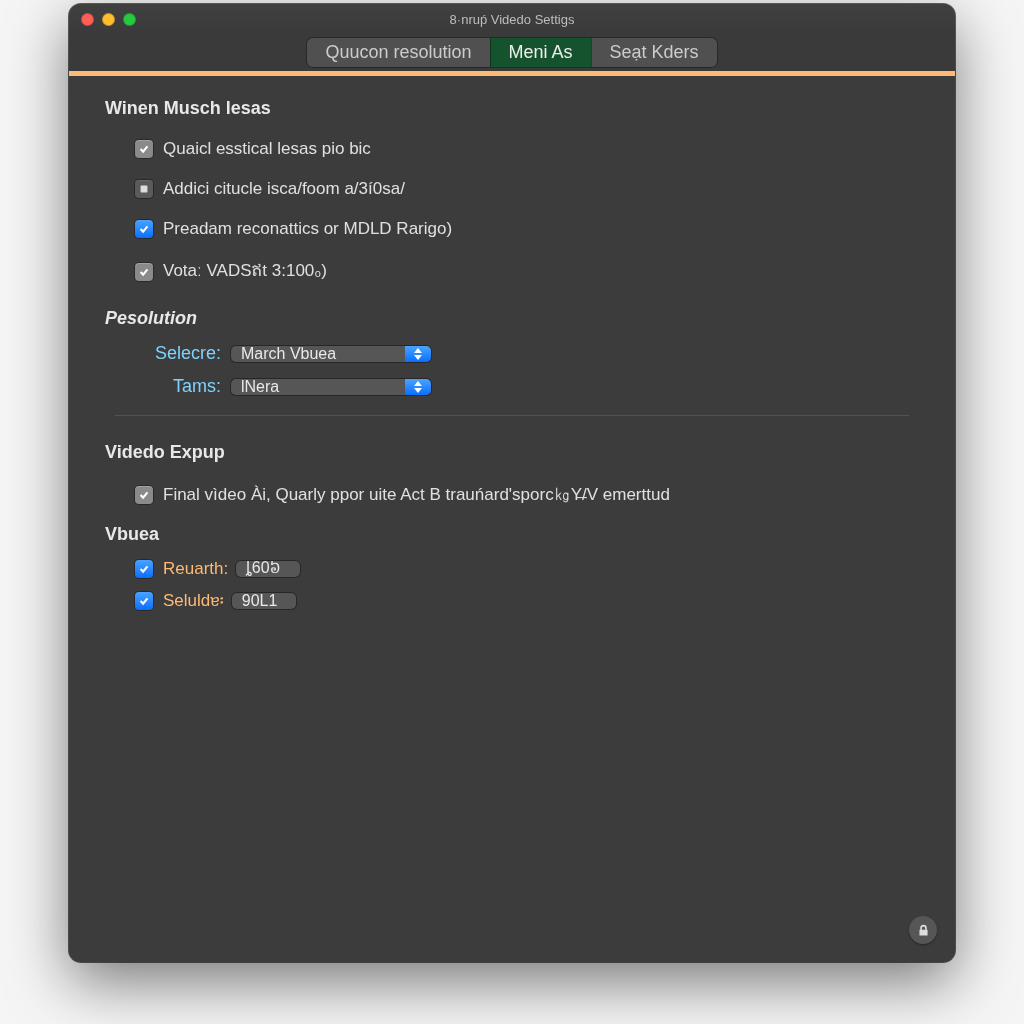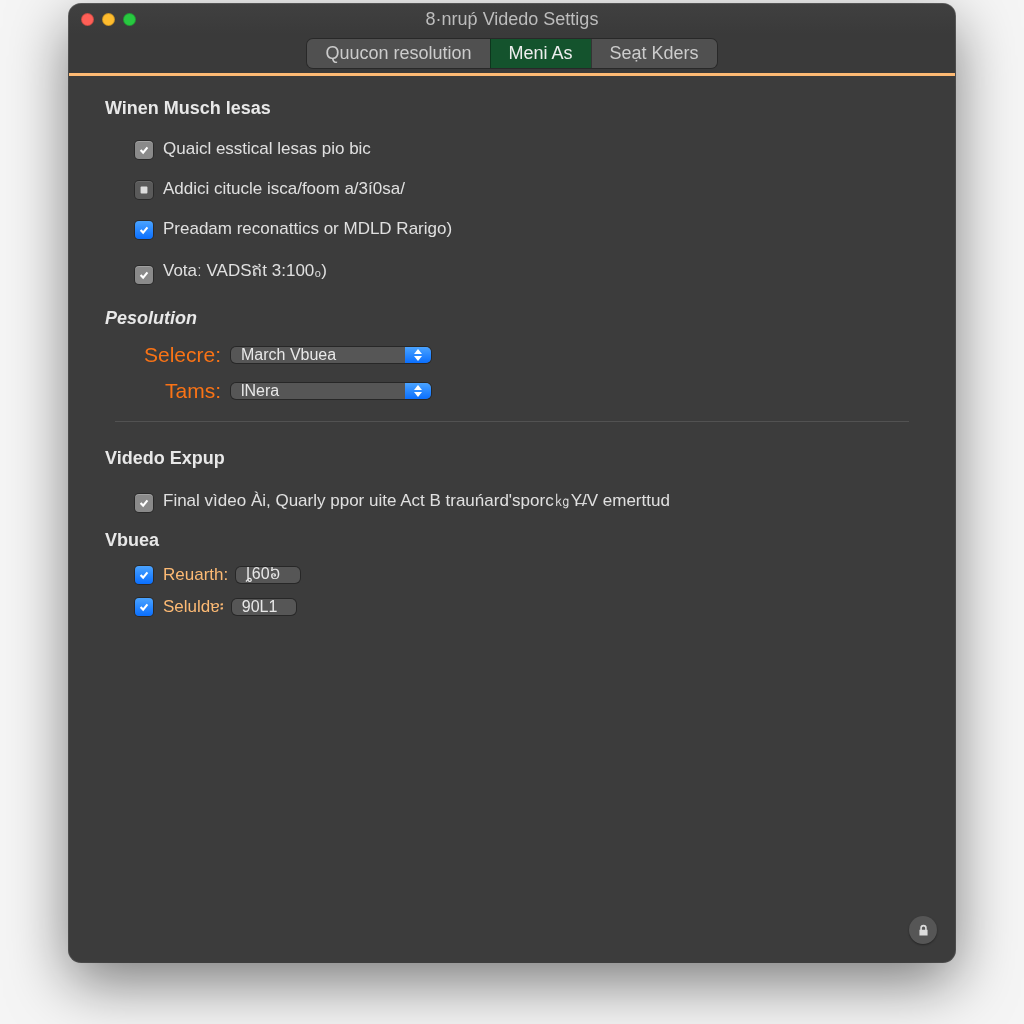--- a/index.html
+++ b/index.html
@@ -35,29 +35,29 @@
   .traffic-lights { display: flex; gap: 8px; }
   .traffic-light { width: 13px; height: 13px; border-radius: 50%; }
   .tl-close { background: #ff5f57; border: 0.5px solid rgba(0,0,0,0.2);}
   .tl-min { background: #febc2e; border: 0.5px solid rgba(0,0,0,0.2);}
   .tl-max { background: #28c840; border: 0.5px solid rgba(0,0,0,0.2);}
   .title {
     position: absolute;
     left: 0; right: 0;
     text-align: center;
     color: #bdbdbd;
-    font-size: 18px;
+    font-size: 13px;
     pointer-events: none;
   }
   .toolbar {
     height: 42px;
     display: flex;
     align-items: center;
     justify-content: center;
-    border-bottom: 3px solid #fdba74;
+    border-bottom: 5px solid #fdba74;
     background: #3a3a3a;
   }
   .seg {
     display: flex;
     border-radius: 6px;
     overflow: hidden;
     box-shadow: 0 0 0 1px rgba(0,0,0,0.3);
   }
   .seg-item {
     padding: 4px 18px;
@@ -72,21 +72,21 @@
     padding: 22px 36px 36px 36px;
   }
   .section-label {
     font-weight: 600;
     color: #e8e8e8;
     margin-bottom: 14px;
     font-size: 18px;
   }
   .row {
     display: flex;
-    align-items: flex-end;
+    align-items: center;
     margin-bottom: 14px;
     padding-left: 30px;
     margin-top: 20px;
   }
   .checkbox {
     width: 18px; height: 18px;
     border-radius: 4px;
     margin-right: 10px;
     display: flex; align-items: center; justify-content: center;
     flex-shrink: 0;
@@ -100,22 +100,22 @@
   .form-row {
     display: flex;
     align-items: center;
     margin-bottom: 12px;
     padding-left: 30px;
   }
   .form-label {
     width: 86px;
     text-align: right;
     margin-right: 10px;
-    color: #f97316;
-    font-size: 21px;
+    color: #7dd3fc;
+    font-size: 18px;
   }
   .select {
     height: 16px;
     background: #565656;
     border-radius: 5px;
     display: flex;
     align-items: center;
     min-width: 200px;
     box-shadow: 0 0 0 1px rgba(0,0,0,0.35);
     overflow: hidden;

